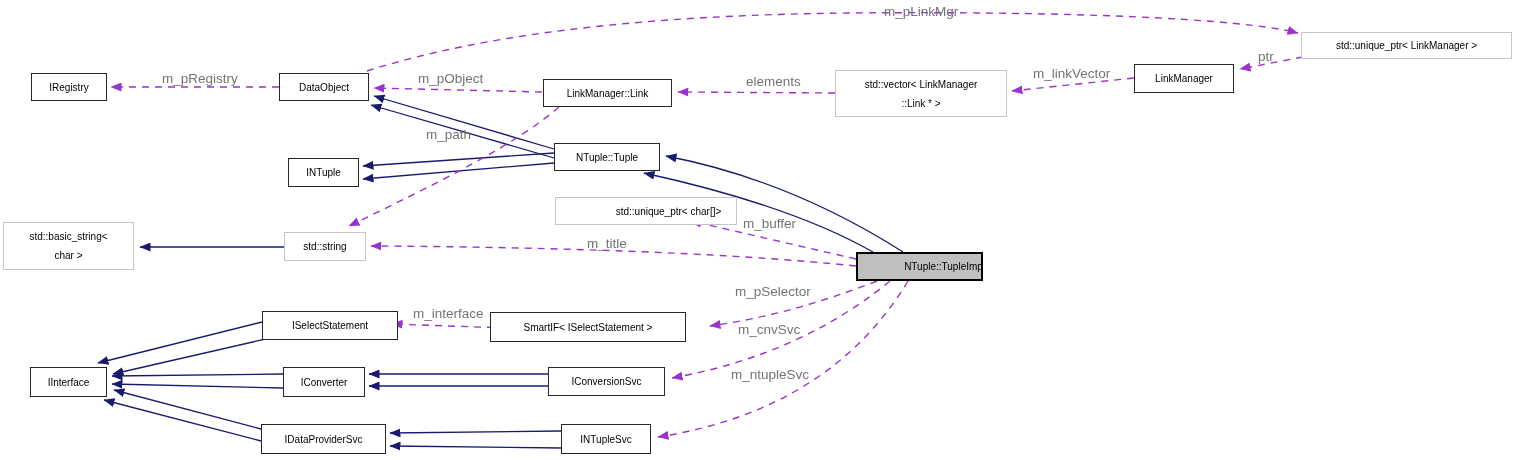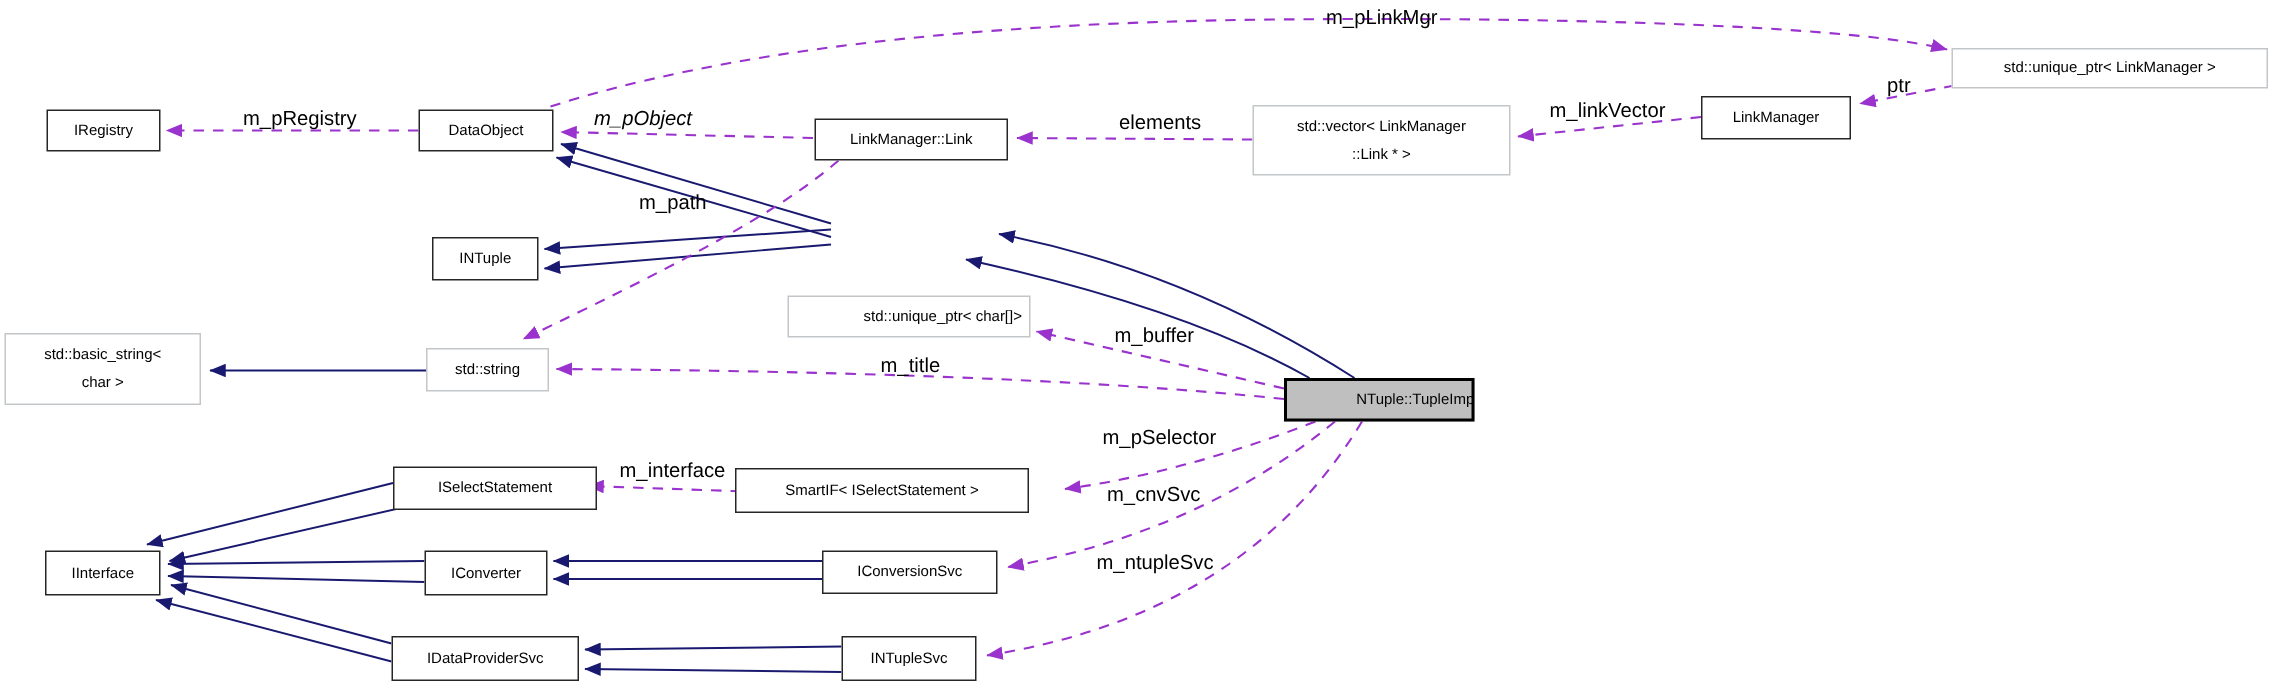--- a/index.html
+++ b/index.html
@@ -10,21 +10,21 @@
   svg.edges{position:absolute;left:0;top:0;width:1515px;height:460px;}
   .node{
     position:absolute;box-sizing:border-box;background:#fff;
     border:1.6px solid #262626;display:flex;flex-direction:column;
     align-items:center;justify-content:center;text-align:center;
     font-size:10px;color:#000;white-space:nowrap;line-height:19px;z-index:2;
   }
   .node.ext{border:1.4px solid #c3c6c9;}
   .node.focus{background:#bfbfbf;border:2px solid #000;padding-left:48px;}
   .elabel{
-    position:absolute;font-size:13.5px;color:#000000;white-space:nowrap;z-index:3;
+    position:absolute;font-size:13.5px;color:#737373;white-space:nowrap;z-index:3;
   }
 </style>
 </head>
 <body>
 
 <div class="canvas">
 
   <svg class="edges" viewBox="0 0 1515 460" xmlns="http://www.w3.org/2000/svg">
     <defs>
       <marker id="arr-navy" markerWidth="12" markerHeight="9" refX="10.5" refY="4.5" orient="auto" markerUnits="userSpaceOnUse">
@@ -87,21 +87,24 @@
   </div>
   <div class="node" style="left:1134px;top:64px;width:100px;height:29px;">
       <span>LinkManager</span>
     </div>
   <div class="node ext" style="left:1301px;top:32px;width:211px;height:27px;">
       <span>std::unique_ptr&lt; LinkManager &gt;</span>
     </div>
   <div class="node" style="left:288px;top:158px;width:71px;height:29px;">
       <span>INTuple</span>
     </div>
-  <div class="node ext" style="left:525px;top:197px;width:162px;height:28px;padding-left:45px;">
+  <div class="node" style="left:554px;top:143px;width:106px;height:28px;">
+      <span>NTuple::Tuple</span>
+    </div>
+  <div class="node ext" style="left:555px;top:197px;width:182px;height:28px;padding-left:45px;">
       <span>std::unique_ptr&lt; char[]&gt;</span>
     </div>
   <div class="node ext" style="left:3px;top:222px;width:131px;height:48px;">
     <span>std::basic_string&lt;</span>
     <span>char &gt;</span>
   </div>
   <div class="node ext" style="left:284px;top:232px;width:82px;height:29px;">
       <span>std::string</span>
     </div>
   <div class="node focus" style="left:856px;top:252px;width:127px;height:29px;">
@@ -124,21 +127,21 @@
     </div>
   <div class="node" style="left:261px;top:424px;width:125px;height:30px;">
       <span>IDataProviderSvc</span>
     </div>
   <div class="node" style="left:561px;top:424px;width:90px;height:30px;">
       <span>INTupleSvc</span>
     </div>
 
   <span class="elabel" style="left:884px;top:4px;">m_pLinkMgr</span>
   <span class="elabel" style="left:162px;top:71px;">m_pRegistry</span>
-  <span class="elabel" style="left:396px;top:71px;font-style:italic;">m_pObject</span>
+  <span class="elabel" style="left:418px;top:71px;">m_pObject</span>
   <span class="elabel" style="left:746px;top:74px;">elements</span>
   <span class="elabel" style="left:1033px;top:66px;">m_linkVector</span>
   <span class="elabel" style="left:1258px;top:49px;">ptr</span>
   <span class="elabel" style="left:426px;top:127px;">m_path</span>
   <span class="elabel" style="left:743px;top:216px;">m_buffer</span>
   <span class="elabel" style="left:587px;top:236px;">m_title</span>
   <span class="elabel" style="left:735px;top:284px;">m_pSelector</span>
   <span class="elabel" style="left:413px;top:306px;">m_interface</span>
   <span class="elabel" style="left:738px;top:322px;">m_cnvSvc</span>
   <span class="elabel" style="left:731px;top:367px;">m_ntupleSvc</span>

